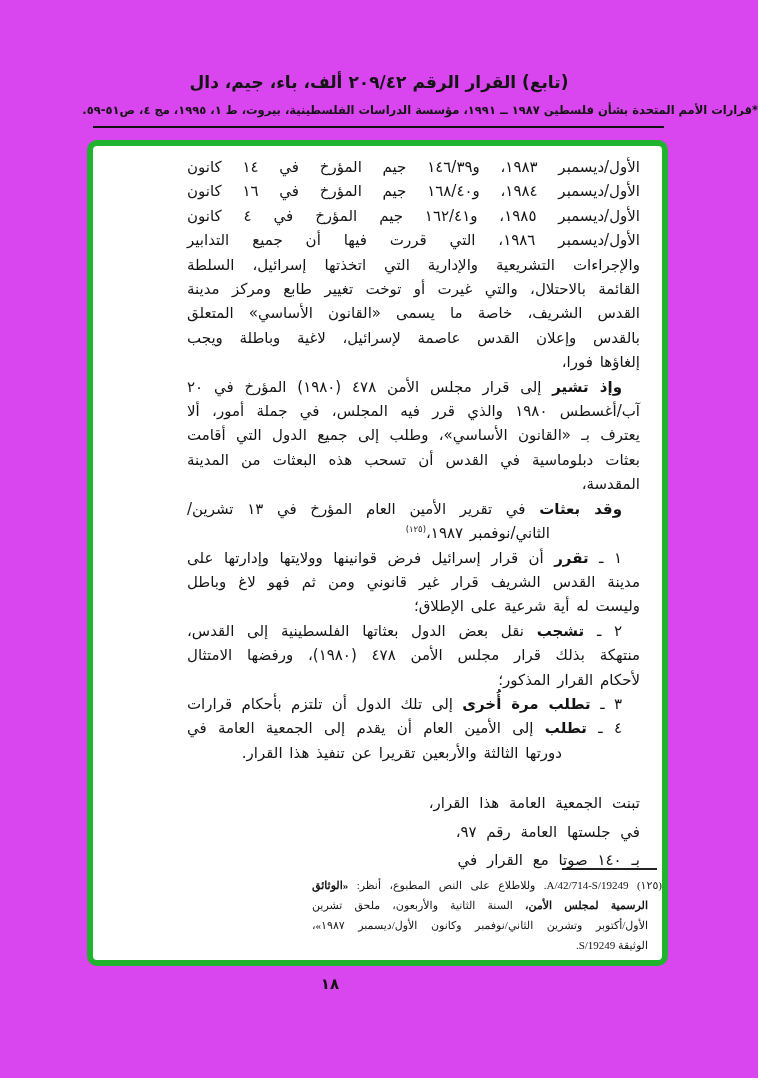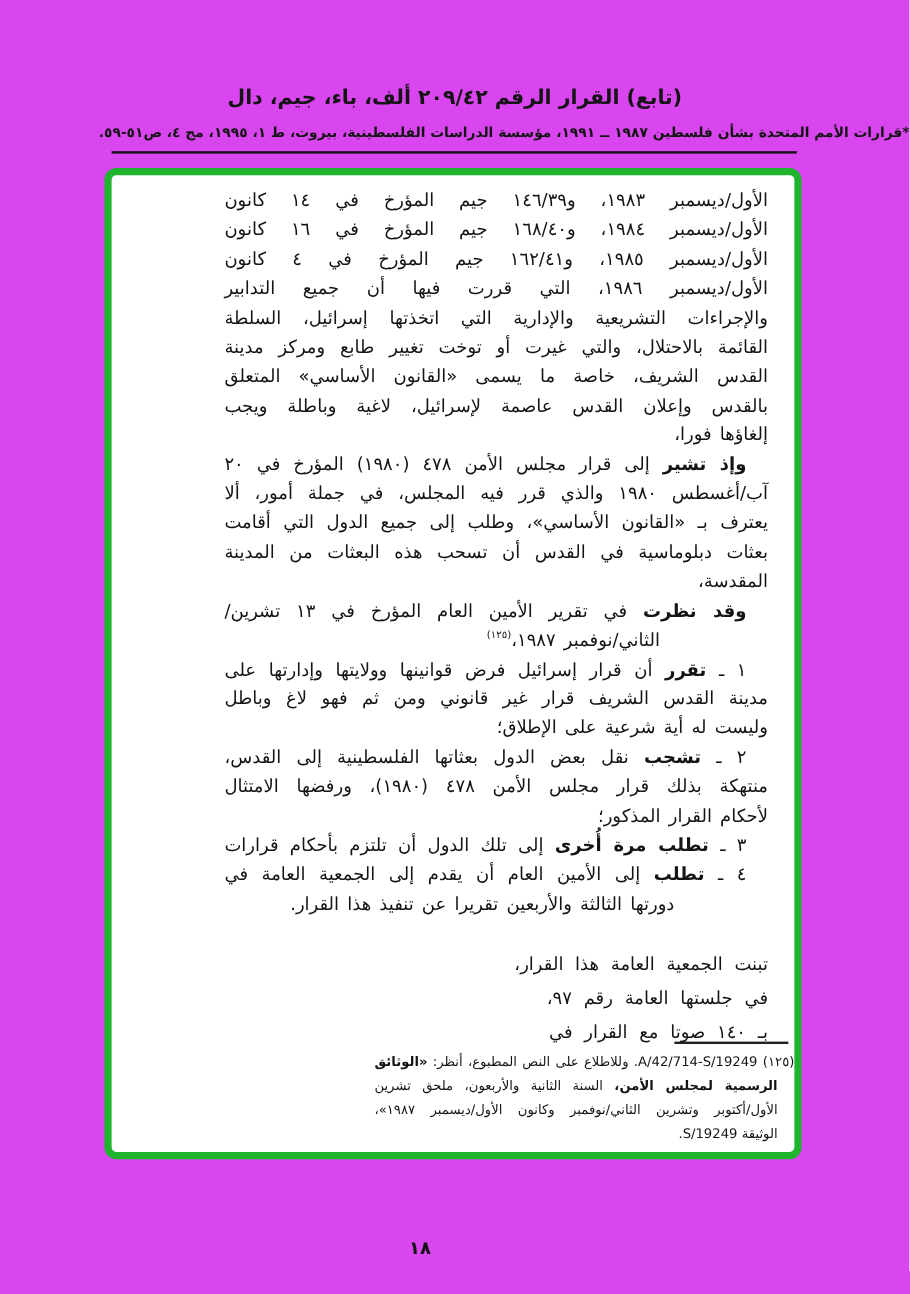--- a/index.html
+++ b/index.html
@@ -41,27 +41,27 @@
     position:absolute;left:187px;top:789px;width:453px;
     font-size:15px;line-height:28.5px;direction:rtl;word-spacing:5px;
   }
   .closing .tl{text-align:left;text-align-last:right;}
   
   .fnrule{
     position:absolute;left:562px;top:868px;width:95px;height:1.5px;background:#222;
   }
   .footnote{
     position:absolute;left:312px;top:875px;width:350px;
-    font-size:11px;line-height:20px;direction:rtl;
+    font-size:11px;line-height:20px;direction:rtl;font-family:Liberation Serif, serif;
   }
   .footnote .tl.find{margin-right:14px;}
   
   .pagenum{
-    position:absolute;top:1031px;left:0;width:660px;text-align:center;
-    font-size:15px;font-weight:bold;letter-spacing:6px;direction:rtl;padding-left:20px;
+    position:absolute;top:975px;left:0;width:660px;text-align:center;
+    font-size:15px;font-weight:bold;letter-spacing:6px;direction:rtl;
   }
 </style>
 </head>
 <body>
 
 <div class="page">
 
   <div class="hdr-title">(تابع) القرار الرقم ٢٠٩/٤٢ ألف، باء، جيم، دال</div>
   <div class="hdr-src">*قرارات الأمم المتحدة بشأن فلسطين ١٩٨٧ ــ ١٩٩١، مؤسسة الدراسات الفلسطينية، بيروت، ط ١، ١٩٩٥، مج ٤، ص٥١-٥٩.</div>
   <div class="hdr-rule"></div>
@@ -76,21 +76,21 @@
       <div class="tl j" dir="rtl"><span>والإجراءات التشريعية والإدارية التي اتخذتها إسرائيل، السلطة</span></div>
       <div class="tl j" dir="rtl"><span>القائمة بالاحتلال، والتي غيرت أو توخت تغيير طابع ومركز مدينة</span></div>
       <div class="tl j" dir="rtl"><span>القدس الشريف، خاصة ما يسمى «القانون الأساسي» المتعلق</span></div>
       <div class="tl j" dir="rtl"><span>بالقدس وإعلان القدس عاصمة لإسرائيل، لاغية وباطلة ويجب</span></div>
       <div class="tl r" dir="rtl"><span>إلغاؤها فورا،</span></div>
       <div class="tl j ind" dir="rtl"><span class="b">وإذ تشير</span><span> إلى قرار مجلس الأمن ٤٧٨ (١٩٨٠) المؤرخ في ٢٠</span></div>
       <div class="tl j" dir="rtl"><span>آب/أغسطس ١٩٨٠ والذي قرر فيه المجلس، في جملة أمور، ألا</span></div>
       <div class="tl j" dir="rtl"><span>يعترف بـ «القانون الأساسي»، وطلب إلى جميع الدول التي أقامت</span></div>
       <div class="tl j" dir="rtl"><span>بعثات دبلوماسية في القدس أن تسحب هذه البعثات من المدينة</span></div>
       <div class="tl r" dir="rtl"><span>المقدسة،</span></div>
-      <div class="tl j ind" dir="rtl"><span class="b">وقد نظرت</span><span> في تقرير الأمين العام المؤرخ في ١٣ تشرين/</span></div>
+      <div class="tl j ind" dir="rtl"><span class="b">وقد بعثات</span><span> في تقرير الأمين العام المؤرخ في ١٣ تشرين/</span></div>
       <div class="tl r rin90" dir="rtl"><span>الثاني/نوفمبر ١٩٨٧،</span><sup>(١٢٥)</sup></div>
       <div class="tl j ind" dir="rtl"><span>١ ـ </span><span class="b">تقرر</span><span> أن قرار إسرائيل فرض قوانينها وولايتها وإدارتها على</span></div>
       <div class="tl j" dir="rtl"><span>مدينة القدس الشريف قرار غير قانوني ومن ثم فهو لاغ وباطل</span></div>
       <div class="tl r" dir="rtl"><span>وليست له أية شرعية على الإطلاق؛</span></div>
       <div class="tl j ind" dir="rtl"><span>٢ ـ </span><span class="b">تشجب</span><span> نقل بعض الدول بعثاتها الفلسطينية إلى القدس،</span></div>
       <div class="tl j" dir="rtl"><span>منتهكة بذلك قرار مجلس الأمن ٤٧٨ (١٩٨٠)، ورفضها الامتثال</span></div>
       <div class="tl r" dir="rtl"><span>لأحكام القرار المذكور؛</span></div>
       <div class="tl j ind" dir="rtl"><span>٣ ـ </span><span class="b">تطلب مرة أُخرى</span><span> إلى تلك الدول أن تلتزم بأحكام قرارات</span></div>
       <div class="tl j ind" dir="rtl"><span>٤ ـ </span><span class="b">تطلب</span><span> إلى الأمين العام أن يقدم إلى الجمعية العامة في</span></div>
       <div class="tl r rin80" dir="rtl"><span>دورتها الثالثة والأربعين تقريرا عن تنفيذ هذا القرار.</span></div>

